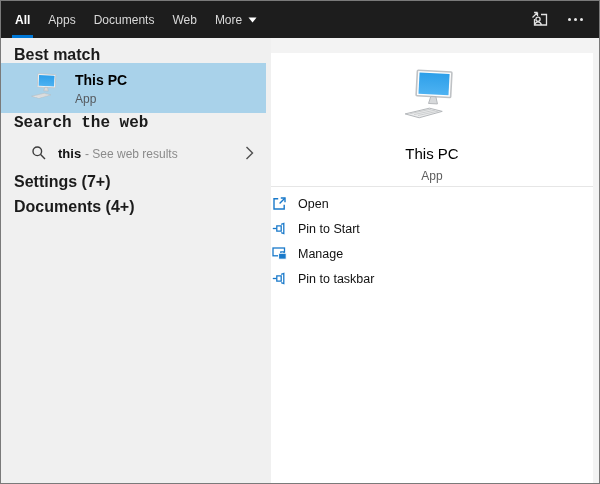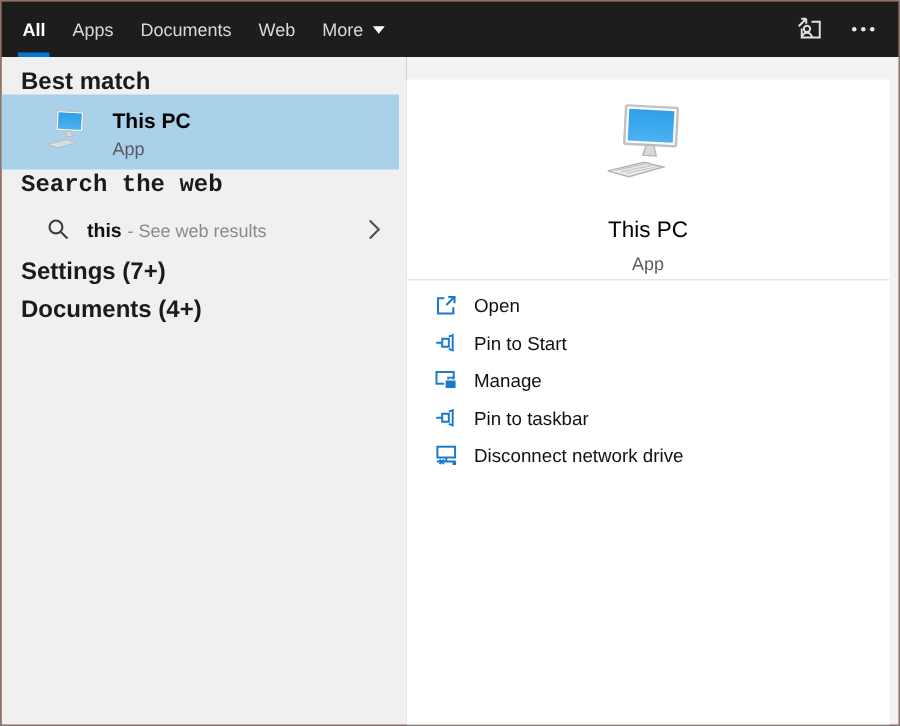--- a/index.html
+++ b/index.html
@@ -1,21 +1,21 @@
 <!DOCTYPE html>
 <html><head>
 <meta charset="utf-8">
 <style>
   * { margin:0; padding:0; box-sizing:border-box; }
   html,body { width:600px; height:484px; }
   body { font-family:"Liberation Sans", sans-serif; background:#fff; }
 
   .window {
     position:relative; width:600px; height:484px;
-    border:1px solid #7a7a7a; overflow:hidden; background:#c2410c;
+    border:1px solid #7a7a7a; overflow:hidden; background:#000000;
   }
 
   
   .topbar {
     position:absolute; left:0; top:0; width:100%; height:37px;
     background:#1d1d1d; display:flex; align-items:center; padding:0 14px 0 5px;
   }
   .tab {
     position:relative; height:37px; display:flex; align-items:center;
     padding:0 9px; color:#d9d9d9; font-size:12px; cursor:pointer;
@@ -71,21 +71,21 @@
   }
   .hero { position:absolute; left:0; top:0; width:100%; text-align:center; }
   .hero-icon { position:absolute; left:50%; transform:translateX(-50%); top:16px; }
   .hero-title { position:absolute; width:100%; top:92px; font-size:15px; color:#000; }
   .hero-sub   { position:absolute; width:100%; top:116px; font-size:12px; color:#5e5e5e; }
   .divider { position:absolute; left:0; top:133px; width:100%; height:1px; background:#e6e6e6; }
 
   .actions { position:absolute; left:0; top:138px; width:100%; }
   .action-row {
     position:relative; height:25px; display:flex; align-items:center;
-    padding-left:18px; cursor:pointer;
+    cursor:pointer;
   }
   .action-row .a-icon { width:16px; height:16px; display:flex; align-items:center; justify-content:center; }
   .action-row .a-label { margin-left:11px; font-size:12.5px; color:#111; }
   .action-row.hovered { background:#e4e4e4; width:320px; }
   .red-annotation {
     position:absolute; left:1px; top:-2px; width:166px; height:29px;
     border:3px solid #e31e1e; pointer-events:none;
   }
 </style>
 </head>
@@ -244,30 +244,18 @@
           <svg width="15" height="15" viewBox="0 0 15 15" fill="none" stroke="#1979ca" stroke-width="1.3">
             <line x1="0.8" y1="7.5" x2="4.6" y2="7.5"></line>
             <path d="M4.8 4.8 h4.4 v5.4 h-4.4 z"></path>
             <path d="M9.2 3.4 l2.6-1 v10.2 l-2.6-1"></path>
           </svg>
         </span>
         <span class="a-label">Pin to taskbar</span>
       </div>
 
 
-      <div class="action-row">
-        <span class="a-icon">
-          <svg width="15" height="15" viewBox="0 0 15 15" fill="none" stroke="#1979ca" stroke-width="1.3">
-            <rect x="1.6" y="1.8" width="11.8" height="7.2"></rect>
-            <line x1="7.5" y1="9" x2="7.5" y2="11.6"></line>
-            <line x1="1.2" y1="11.6" x2="13.8" y2="11.6"></line>
-            <path d="M3 10.4 l3 3 M6 10.4 l-3 3" stroke-width="1.2"></path>
-            <rect x="11.7" y="11.6" width="2.4" height="2.4" fill="#1979ca" stroke="none"></rect>
-          </svg>
-        </span>
-        <span class="a-label">Disconnect network drive</span>
-      </div>
 
 
     </div>
   </div>
 
 </div>
 
 </body></html>

